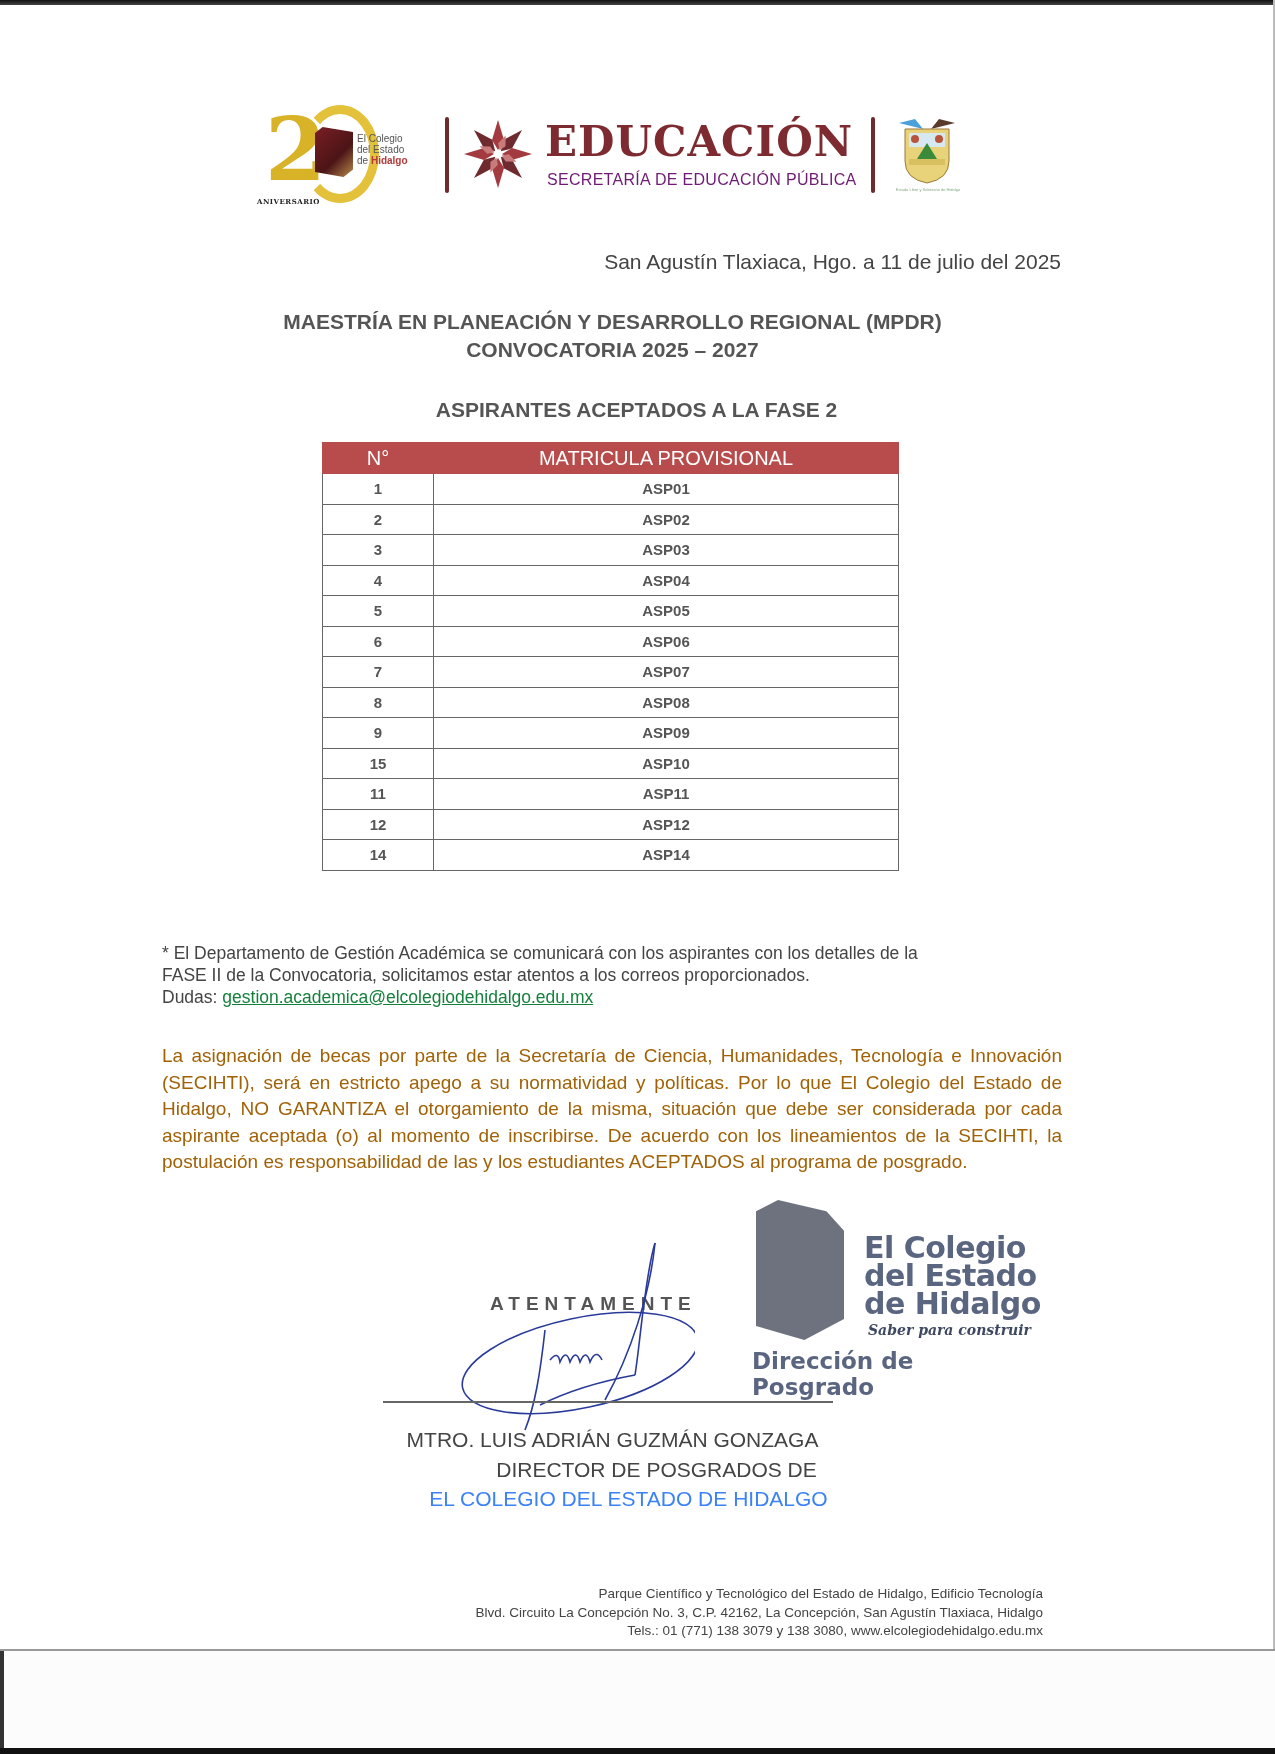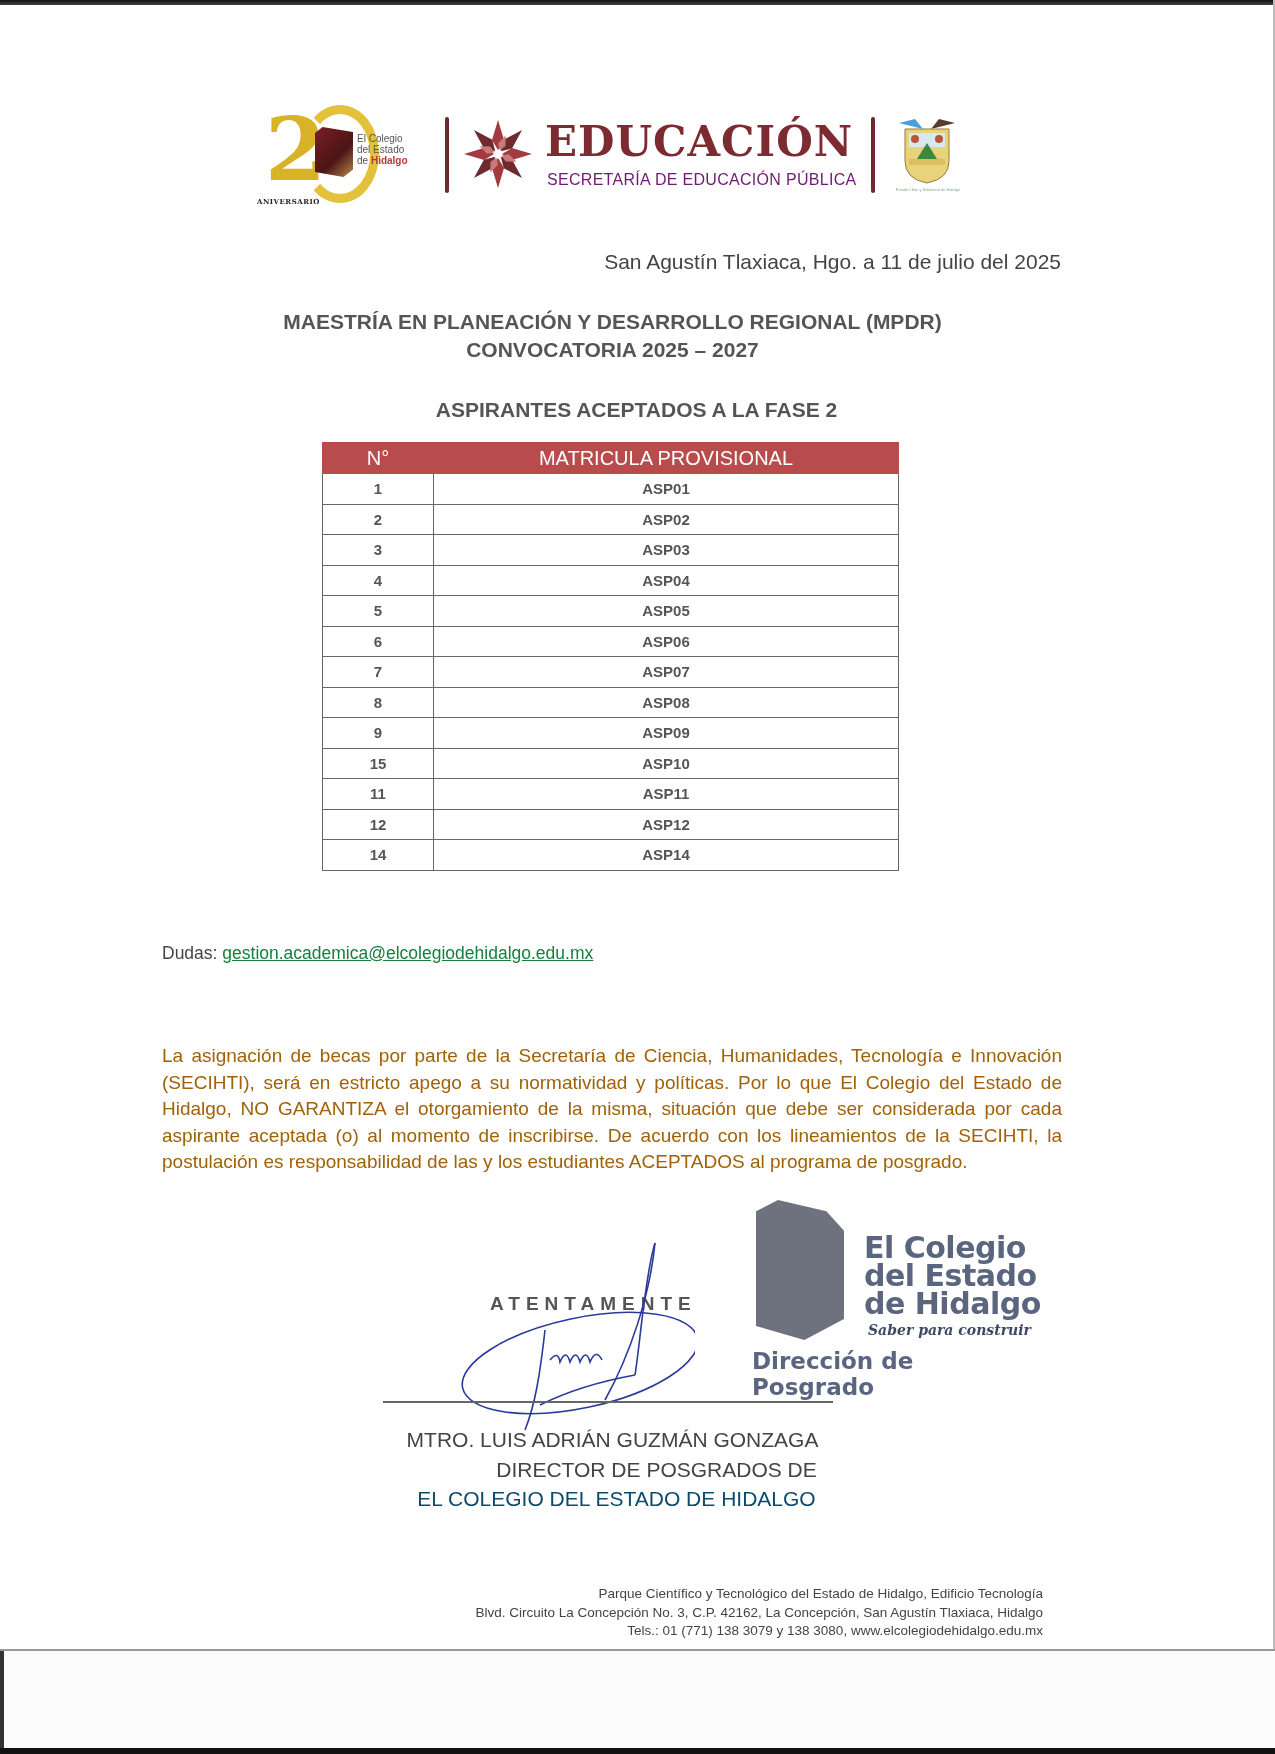--- a/index.html
+++ b/index.html
@@ -52,21 +52,21 @@
   .stamp-block { position: absolute; left: 4px; top: 0; width: 88px; height: 140px; background: #5e6270; clip-path: polygon(25% 0, 80% 8%, 100% 22%, 100% 85%, 55% 100%, 0 90%, 0 8%); opacity: 0.9; }
   .stamp-name { position: absolute; left: 112px; top: 34px; font: bold 30px "DejaVu Sans", sans-serif; line-height: 28px; color: #5a6580; letter-spacing: -0.5px; }
   .stamp-slogan { position: absolute; left: 116px; top: 122px; font: italic bold 14px "DejaVu Serif", serif; color: #3e4860; }
   .stamp-dir { position: absolute; left: 0; top: 148px; font: bold 23px "DejaVu Sans", sans-serif; color: #5a6580; }
 
   .atent { position: absolute; left: 490px; top: 1293px; font-size: 19px; letter-spacing: 6px; color: #555; font-weight: bold; }
   .sign-line { position: absolute; left: 383px; top: 1401px; width: 450px; height: 1.5px; background: #666; }
   .signature { position: absolute; left: 455px; top: 1235px; width: 240px; height: 200px; }
   .sig-name { position: absolute; left: 0; width: 1225px; top: 1428px; text-align: center; font-size: 21px; color: #444; font-weight: normal; }
   .sig-role1 { position: absolute; left: 0; width: 1225px; top: 1458px; text-align: center; font-size: 21px; color: #444; padding-left: 44px; }
-  .sig-role2 { position: absolute; left: 4px; width: 1225px; top: 1487px; text-align: center; font-size: 21px; color: #0c4a6e; }
+  .sig-role2 { position: absolute; left: 16px; width: 1225px; top: 1487px; text-align: center; font-size: 21px; color: #3b82f6; }
 
   .footer { position: absolute; right: 232px; top: 1585px; text-align: right; font-size: 13.5px; line-height: 18.5px; color: #444; }
 </style>
 </head>
 <body>
 
 <div class="scan-top"></div>
 <div class="scan-right"></div>
 
 <div class="header">
@@ -182,20 +182,22 @@
         <td>ASP12</td>
       </tr>
     <tr>
         <td class="c1">14</td>
         <td>ASP14</td>
       </tr>
   </tbody>
 </table>
 
 <div class="note">
+  <div>* El Departamento de Gestión Académica se comunicará con los aspirantes con los detalles de la</div>
+  <div>FASE II de la Convocatoria, solicitamos estar atentos a los correos proporcionados.</div>
   <div><span>Dudas: </span><a>gestion.academica@elcolegiodehidalgo.edu.mx</a></div>
 </div>
 
 <div class="para">La asignación de becas por parte de la Secretaría de Ciencia, Humanidades, Tecnología e Innovación (SECIHTI), será en estricto apego a su normatividad y políticas. Por lo que El Colegio del Estado de Hidalgo, NO GARANTIZA el otorgamiento de la misma, situación que debe ser considerada por cada aspirante aceptada (o) al momento de inscribirse. De acuerdo con los lineamientos de la SECIHTI, la postulación es responsabilidad de las y los estudiantes ACEPTADOS al programa de posgrado.</div>
 
 <div class="stamp">
   <div class="stamp-block"></div>
   <div class="stamp-name">
     <div>El Colegio</div>
     <div>del Estado</div>

